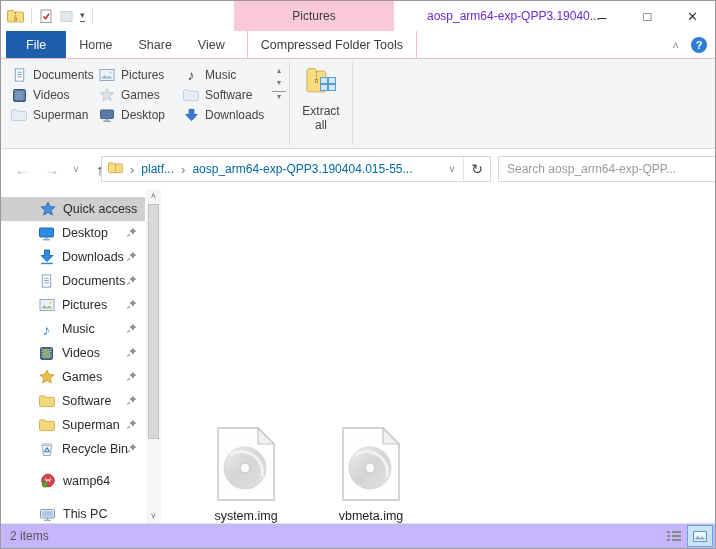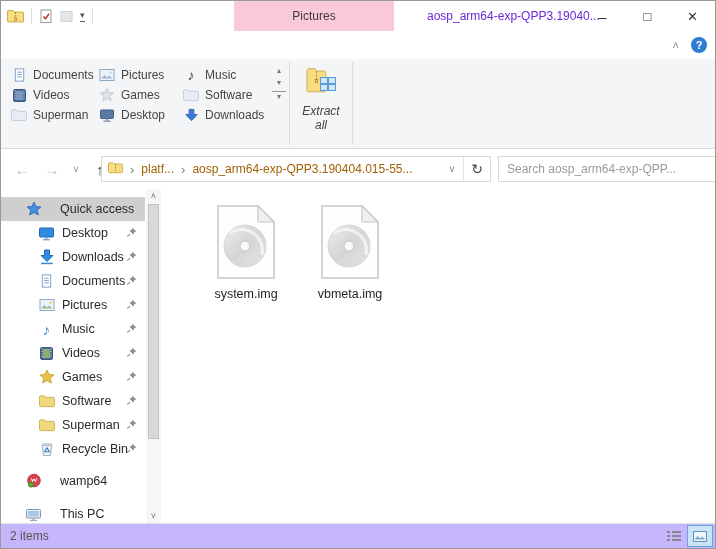--- a/index.html
+++ b/index.html
@@ -42,63 +42,63 @@
   .dest-grid { display: grid; grid-template-columns: 88px 84px 88px; grid-auto-rows: 20px; margin-left: 10px; }
   .dest { display: flex; align-items: center; gap: 6px; font-size: 12px; color: #444; cursor: default; overflow: hidden; white-space: nowrap; }
   .dest .ic { width: 16px; height: 16px; display: flex; align-items: center; justify-content: center; flex: none; }
   .scrollcol { position: absolute; right: 3px; top: 8px; display: flex; flex-direction: column; gap: 4px; align-items: center; }
   .scrollcol span { font-size: 8px; color: #777; line-height: 1; width: 14px; text-align: center; }
   .scrollcol .more { border-top: 1px solid #999; padding-top: 1px; }
   .group-label { margin-top: auto; text-align: center; font-size: 12px; color: #5a5a5a; padding-bottom: 5px; }
   .ribbon-vsep { width: 1px; background: #dcdddf; margin: 3px 0; }
   .group-extract-all { width: 62px; align-items: center; padding-top: 5px; }
   .extract-all-btn { background: none; border: none; font-family: inherit; display: flex; flex-direction: column;
-                     align-items: center; gap: 3px; font-size: 12px; color: #444; cursor: default; font-style: italic; }
+                     align-items: center; gap: 3px; font-size: 12px; color: #444; cursor: default; }
   .extract-all-btn .lbl { width: 48px; text-align: center; line-height: 1.2; }
 
   
   .navbar { position: absolute; top: 149px; left: 0; right: 0; height: 38px; background: #fff;
             display: flex; align-items: center; }
   .nav-btn { display: flex; align-items: center; justify-content: center; font-size: 15px; }
   .nav-back, .nav-fwd { width: 30px; color: #b9bcbf; }
   .nav-hist { width: 18px; font-size: 10px; color: #8a8a8a; }
   .nav-up { width: 30px; color: #4a4a4a; }
   .addressbox { position: absolute; left: 100px; top: 6px; width: 390px; height: 26px; border: 1px solid #d9d9d9;
                 background: #fff; display: flex; align-items: center; padding-left: 6px; }
   .crumb-sep { color: #777; font-size: 13px; padding: 0 7px; }
-  .crumb { color: #a16207; font-size: 12px; white-space: nowrap; }
+  .crumb { color: #0369a1; font-size: 12px; white-space: nowrap; }
   .addr-spacer { flex: 1; }
   .addr-drop { width: 22px; text-align: center; color: #777; font-size: 10px; }
   .addr-divider { width: 1px; height: 24px; background: #e4e4e4; }
   .addr-refresh { width: 26px; text-align: center; color: #444; font-size: 14px; }
   .searchbox { position: absolute; left: 497px; top: 6px; width: 237px; height: 26px; border: 1px solid #d9d9d9;
                background: #fff; display: flex; align-items: center; }
   .searchbox input { flex: 1; border: none; outline: none; font-family: inherit; font-size: 12px;
                      color: #444; padding: 0 2px 0 8px; min-width: 0; background: transparent; }
   .searchbox input::placeholder { color: #9a9a9a; opacity: 1; }
   .search-icon-wrap { width: 26px; display: flex; align-items: center; justify-content: center; }
 
   
   .main { position: absolute; top: 188px; left: 0; right: 0; bottom: 25px; display: flex; background: #fff; }
   .sidebar { position: relative; width: 160px; flex: none; }
   .side-list { position: absolute; top: 8px; left: 0; right: 16px; }
   .side-item { position: relative; height: 24px; display: flex; align-items: center; font-size: 12.5px; color: #2a2a2a; cursor: default; }
   .side-item .ic { width: 17px; height: 17px; margin-right: 7px; display: flex; align-items: center; justify-content: center; flex: none; }
-  .lvl1 { padding-left: 24px; gap: 11px; }
+  .lvl1 { padding-left: 38px; }
   .lvl2 { padding-left: 37px; }
   .side-item.selected { background: #cfcfcf; }
   .pin { position: absolute; right: 8px; top: 6px; }
   .gap-sm { height: 8px; } .gap-md { height: 9px; }
   .sb-scroll { position: absolute; right: 0; top: 0; bottom: 0; width: 15px; background: #f6f6f6; }
   .sb-arrow { position: absolute; left: 0; width: 15px; height: 14px; display: flex; align-items: center; justify-content: center;
               font-size: 9px; color: #666; }
   .sb-up { top: 0; } .sb-down { bottom: 0; }
   .sb-thumb { position: absolute; left: 2px; width: 11px; top: 15px; height: 235px; background: #d8d8d8; border: 1px solid #c2c2c2; }
 
-  .content { flex: 1; padding: 16px 0 0 35px; display: flex; align-items: flex-start; gap: 4px; }
+  .content { flex: 1; padding: 16px 0 0 35px; display: flex; align-items: flex-end; gap: 25px; }
   .file-tile { width: 100px; display: flex; flex-direction: column; align-items: center; cursor: default; }
   .file-label { margin-top: 5px; font-size: 12.5px; color: #1f1f1f; }
 
   
   .statusbar { position: absolute; bottom: 0; left: 0; right: 0; height: 25px; background: #c4b5fd;
                border-top: 1px solid #e2e2e2; display: flex; align-items: center; padding-left: 9px;
                font-size: 12px; color: #555; }
   .view-toggles { position: absolute; right: 3px; top: 2px; display: flex; gap: 2px; }
   .vt { width: 24px; height: 20px; display: flex; align-items: center; justify-content: center; }
   .vt.active { background: #cbe3f7; outline: 1px solid #66a7dd; }
@@ -134,20 +134,27 @@
     </div>
     <div class="context-banner">Pictures</div>
     <div class="win-title">aosp_arm64-exp-QPP3.19040...</div>
     <div class="win-controls">
       <span class="win-btn min">–</span>
       <span class="win-btn">□</span>
       <span class="win-btn">✕</span>
     </div>
   </div>
 
+  <div class="tabrow">
+    <div class="tab tab-file">File</div>
+    <div class="tab">Home</div>
+    <div class="tab">Share</div>
+    <div class="tab">View</div>
+    <div class="tab tab-contextual">Compressed Folder Tools</div>
+  </div>
   <div class="tabrow-right">
     <span class="ribbon-collapse">˄</span>
     <span class="help-btn">?</span>
   </div>
 
   <div class="ribbon">
     <div class="ribbon-group group-extract-to">
       <div class="dest-grid">
         <div class="dest">
           <span class="ic">

